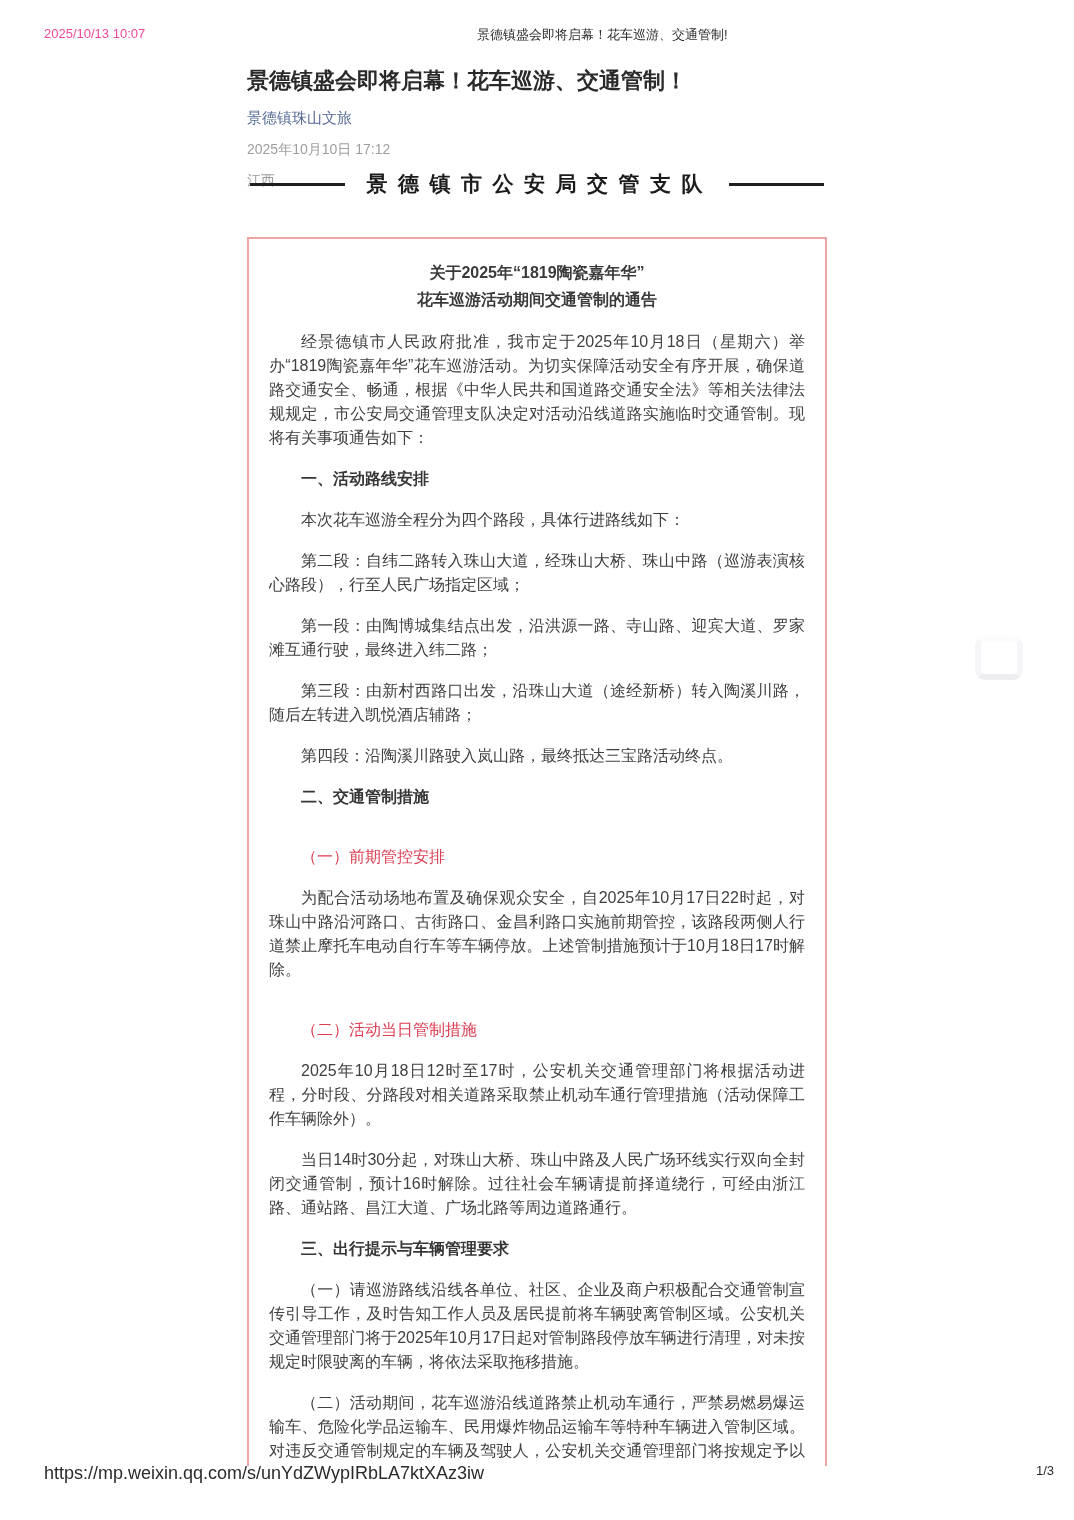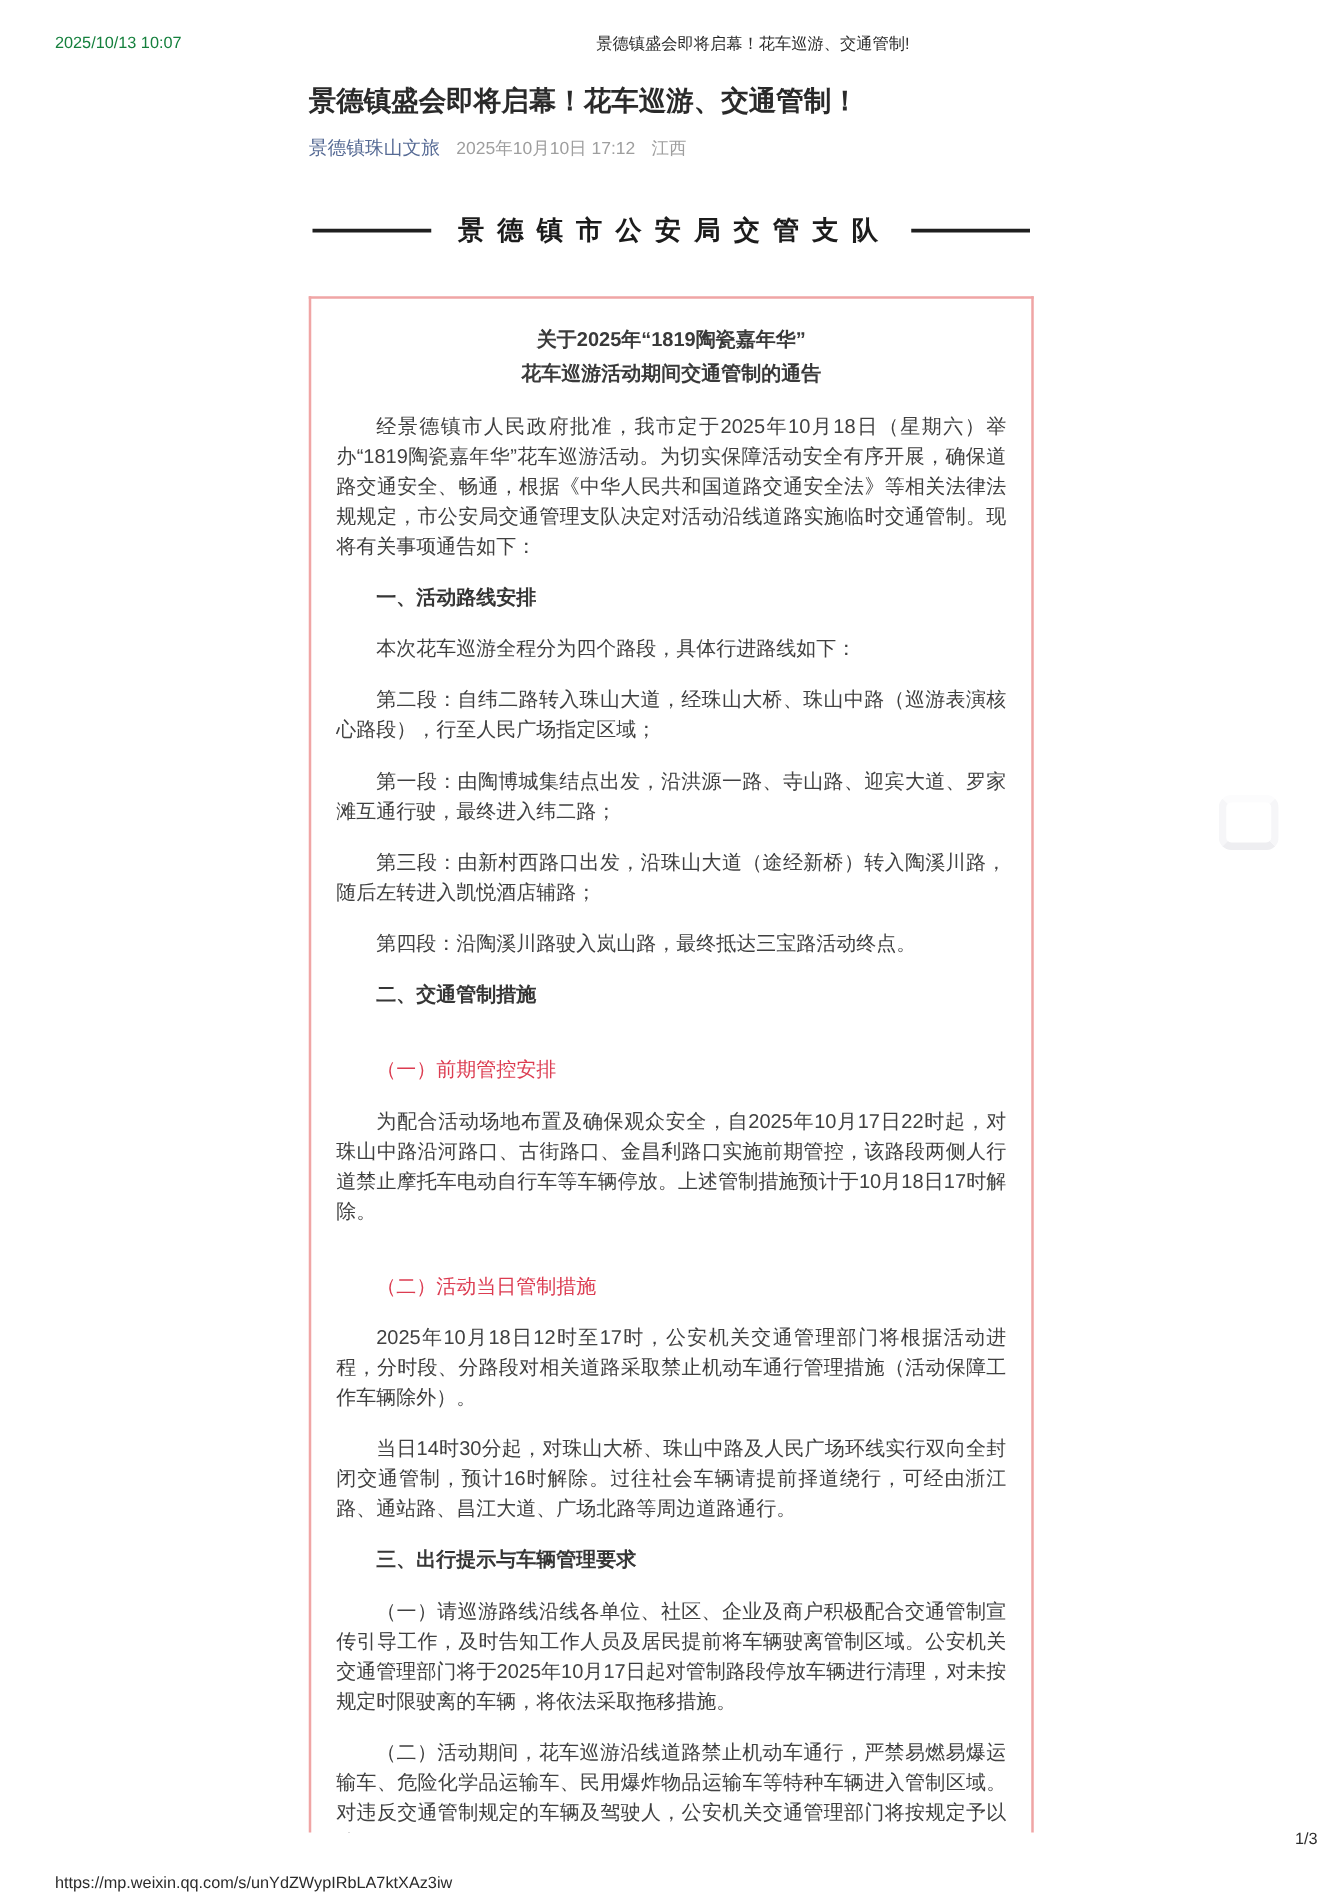--- a/index.html
+++ b/index.html
@@ -8,45 +8,46 @@
     background: #ffffff;
     font-family: "Liberation Sans", "DejaVu Sans", sans-serif;
     position: relative;
     overflow: hidden;
   }
   .abs { position: absolute; }
 
   
   .print-header-datetime {
     left: 44px; top: 26px;
-    font-size: 13px; color: #15803d;
+    font-size: 13px; color: #ec4899;
   }
   .print-header-title {
     left: 477px; top: 26px;
     font-size: 13px; color: #2b2b2b;
   }
   .print-footer-url {
     left: 44px; top: 1463px;
-    font-size: 13px; color: #2b2b2b; margin-top: 35px;
+    font-size: 18px; color: #2b2b2b;
   }
   .print-footer-page {
     right: 20px; top: 1463px;
     font-size: 13px; color: #2b2b2b;
   }
 
   
   .article-title {
     left: 247px; top: 66px; width: 580px;
     font-size: 22px; font-weight: bold; color: #2a2a2a;
     line-height: 1.4;
   }
   .byline {
     left: 247px; top: 109px; width: 580px;
     display: flex; align-items: baseline; gap: 13px;
     font-size: 15px;
+    flex-direction: column;
   }
   .byline .account { color: #576b95; }
   .byline .meta { color: #9e9e9e; font-size: 14px; }
 
   
   .follow-banner {
     left: 247px; top: 170px; width: 580px;
     display: flex; align-items: center; justify-content: center;
     gap: 16px;
   }

